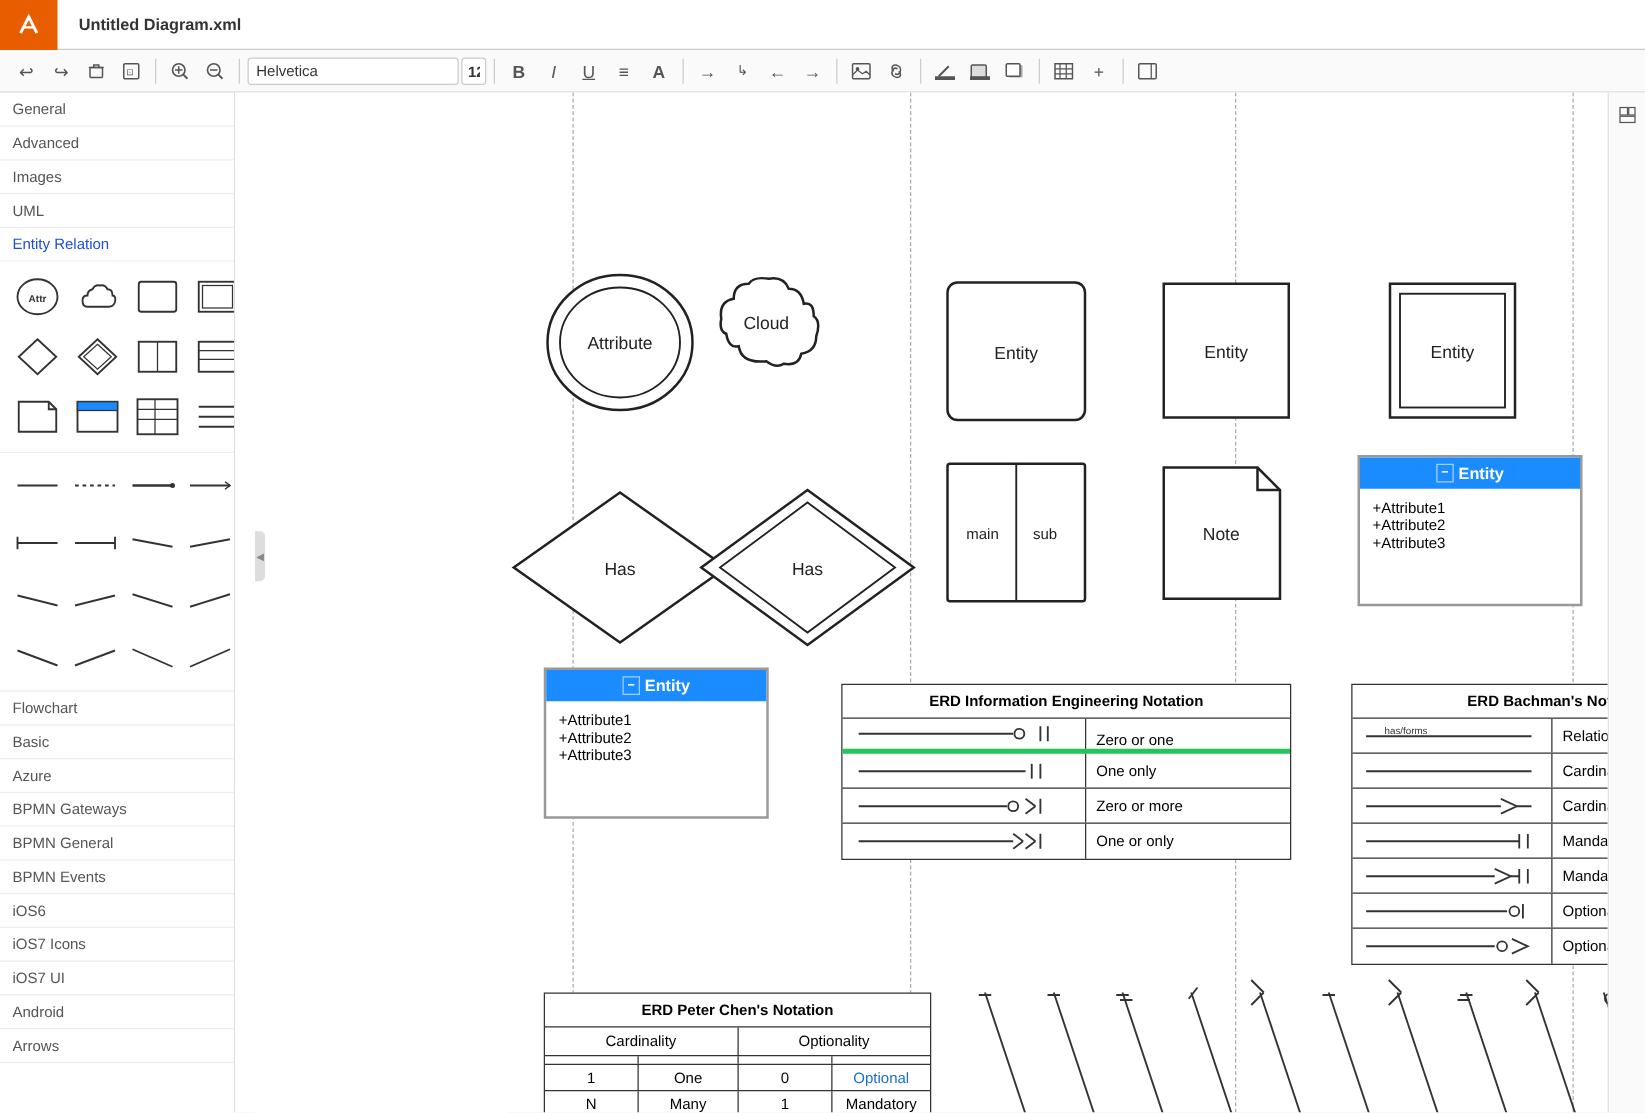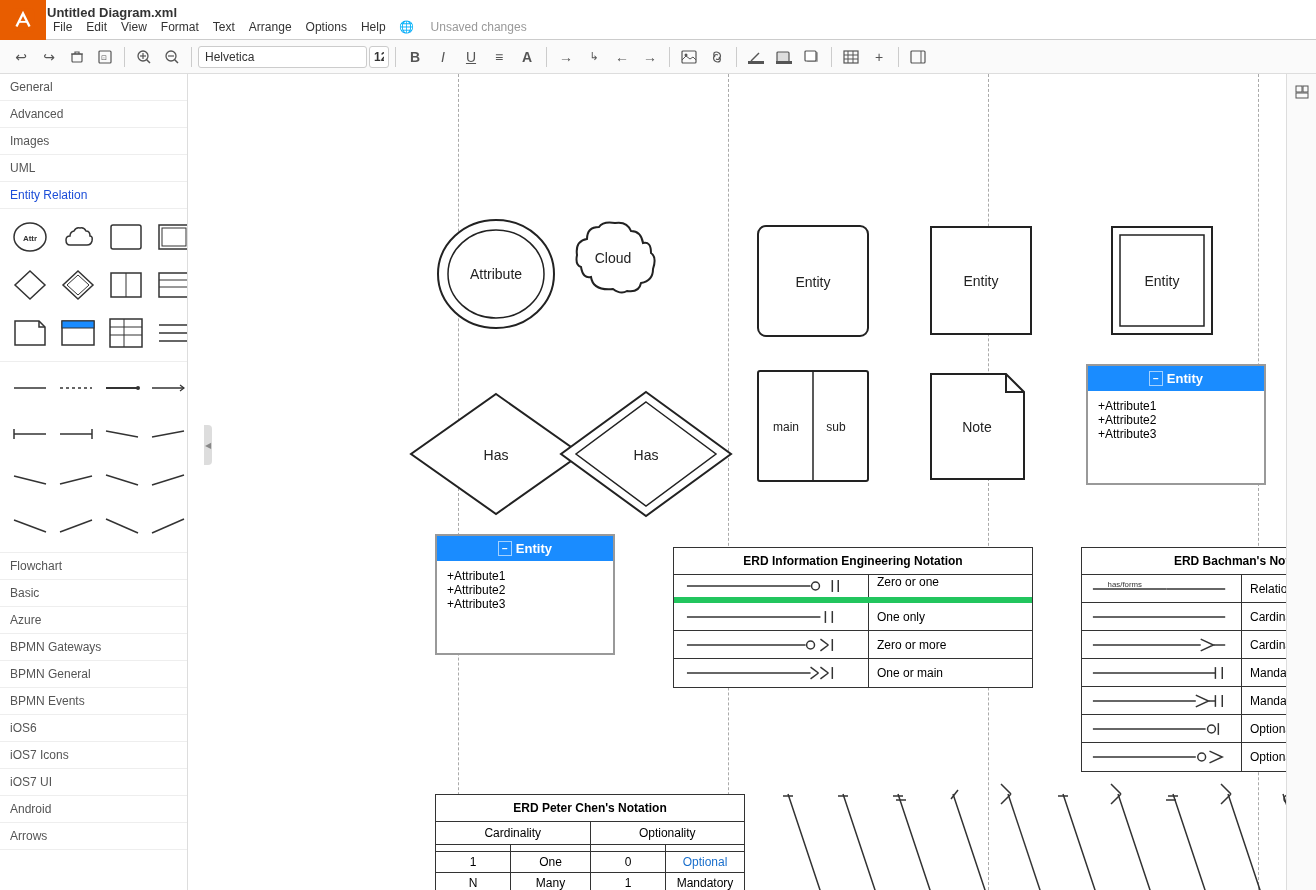--- a/index.html
+++ b/index.html
@@ -2,21 +2,21 @@
 <html><head>
   <meta charset="utf-8">
   <style>
     * { box-sizing: border-box; margin: 0; padding: 0; }
     body { font-family: 'Helvetica Neue', Helvetica, Arial, sans-serif; font-size: 12px; background: #f0f0f0; overflow: hidden; }
 
     
     #app-bar { display: flex; align-items: center; height: 40px; background: #fff; border-bottom: 1px solid #ccc; }
     #app-icon { width: 46px; height: 40px; background: #e85d00; display: flex; align-items: center; justify-content: center; flex-shrink: 0; }
     #app-icon svg { width: 28px; height: 28px; }
-    #title-menu { display: flex; flex-direction: column; padding: 2px 1px; }
+    #title-menu { display: flex; flex-direction: row; padding: 2px 17px; gap: 16px; }
     #doc-title { font-size: 13px; font-weight: 600; color: #333; }
     #menu-bar { display: flex; gap: 2px; }
     .menu-item { font-size: 12px; color: #333; padding: 0 6px; cursor: pointer; border-radius: 3px; }
 
     
     #toolbar { display: flex; align-items: center; height: 34px; background: #fafafa; border-bottom: 1px solid #ddd; padding: 0 8px; gap: 2px; }
     .tb-btn { width: 26px; height: 26px; display: flex; align-items: center; justify-content: center; border: none; background: transparent; cursor: pointer; border-radius: 3px; font-size: 14px; color: #555; }
     .tb-sep { width: 1px; height: 20px; background: #ccc; margin: 0 4px; }
     .tb-font { font-size: 12px; color: #333; padding: 0 6px; border: 1px solid #ccc; border-radius: 3px; height: 22px; background: #fff; }
     .tb-fontsize { width: 20px; font-size: 12px; color: #333; padding: 0 4px; border: 1px solid #ccc; border-radius: 3px; height: 22px; background: #fff; text-align: center; font-weight: bold; }
@@ -55,32 +55,20 @@
 <div id="app-bar">
   <div id="app-icon">
     <svg viewBox="0 0 30 30" fill="none">
       <rect x="3" y="3" width="24" height="24" rx="3" fill="#e85d00"></rect>
       <path d="M8 22 L15 8 L22 22" stroke="white" stroke-width="2.5" fill="none"></path>
       <path d="M10 17 L20 17" stroke="white" stroke-width="2"></path>
     </svg>
   </div>
   <div id="title-menu">
     <div id="doc-title">Untitled Diagram.xml</div>
-    <div id="menu-bar">
-      <span class="menu-item">File</span>
-      <span class="menu-item">Edit</span>
-      <span class="menu-item">View</span>
-      <span class="menu-item">Format</span>
-      <span class="menu-item">Text</span>
-      <span class="menu-item">Arrange</span>
-      <span class="menu-item">Options</span>
-      <span class="menu-item">Help</span>
-      <span class="menu-item">🌐</span>
-      <span style="color:#999;font-size:12px;padding-left:8px;">Unsaved changes</span>
-    </div>
   </div>
 </div>
 
 <div id="toolbar">
   <button class="tb-btn">↩</button>
   <button class="tb-btn">↪</button>
   <button class="tb-btn">
     <svg width="14" height="14" viewBox="0 0 14 14">
         <rect x="2" y="4" width="10" height="8" rx="1" fill="none" stroke="#555" stroke-width="1.2"></rect>
         <path d="M5 4V2h4v2" stroke="#555" stroke-width="1.2" fill="none"></path>
@@ -476,21 +464,21 @@
           <p>+Attribute3</p>
           <p style="margin-top:20px;">&nbsp;</p>
         </div>
       </div>
 
       <div style="position:absolute;top:473px;left:485px;border:1.5px solid #333;background:white;width:360px;">
         <div style="text-align:center;padding:6px;font-size:12px;font-weight:bold;border-bottom:1.5px solid #333;">
           <span>ERD Information Engineering Notation</span>
         </div>
 
-        <div style="display:flex;align-items:flex-start;border-bottom:6px solid #22c55e;height:28px;">
+        <div style="display:flex;align-items:flex-end;border-bottom:4px solid #22c55e;height:28px;">
           <div style="width:195px;border-right:1px solid #333;height:100%;display:flex;align-items:center;padding:0 8px;">
             <svg width="180" height="22" viewBox="0 0 180 22">
                 <line x1="5" y1="11" x2="130" y2="11" stroke="#333" stroke-width="1.5"></line>
                 <circle cx="135" cy="11" r="4" fill="none" stroke="#333" stroke-width="1.5"></circle>
                 <line x1="152" y1="5" x2="152" y2="17" stroke="#333" stroke-width="1.5"></line>
                 <line x1="158" y1="5" x2="158" y2="17" stroke="#333" stroke-width="1.5"></line>
               </svg>
           </div>
           <div style="flex:1;padding:0 8px;font-size:12px;">Zero or one</div>
         </div>
@@ -520,21 +508,21 @@
           <div style="width:195px;border-right:1px solid #333;height:100%;display:flex;align-items:center;padding:0 8px;">
             <svg width="180" height="22" viewBox="0 0 180 22">
                 <line x1="5" y1="11" x2="130" y2="11" stroke="#333" stroke-width="1.5"></line>
                 <line x1="130" y1="5" x2="138" y2="11" stroke="#333" stroke-width="1.5"></line>
                 <line x1="130" y1="17" x2="138" y2="11" stroke="#333" stroke-width="1.5"></line>
                 <line x1="140" y1="5" x2="148" y2="11" stroke="#333" stroke-width="1.5"></line>
                 <line x1="140" y1="17" x2="148" y2="11" stroke="#333" stroke-width="1.5"></line>
                 <line x1="152" y1="5" x2="152" y2="17" stroke="#333" stroke-width="1.5"></line>
               </svg>
           </div>
-          <div style="flex:1;padding:0 8px;font-size:12px;">One or main</div>
+          <div style="flex:1;padding:0 8px;font-size:12px;">One or only</div>
         </div>
       </div>
 
       <div style="position:absolute;top:473px;left:893px;border:1.5px solid #333;background:white;width:330px;">
         <div style="text-align:center;padding:6px;font-size:12px;font-weight:bold;border-bottom:1.5px solid #333;">
           <span>ERD Bachman's Notation</span>
         </div>
         <div style="display:flex;align-items:center;border-bottom:1px solid #333;height:28px;">
           <div style="width:160px;border-right:1px solid #333;height:100%;display:flex;align-items:center;padding:0 6px;">
             <svg width="150" height="22" viewBox="0 0 150 22">

